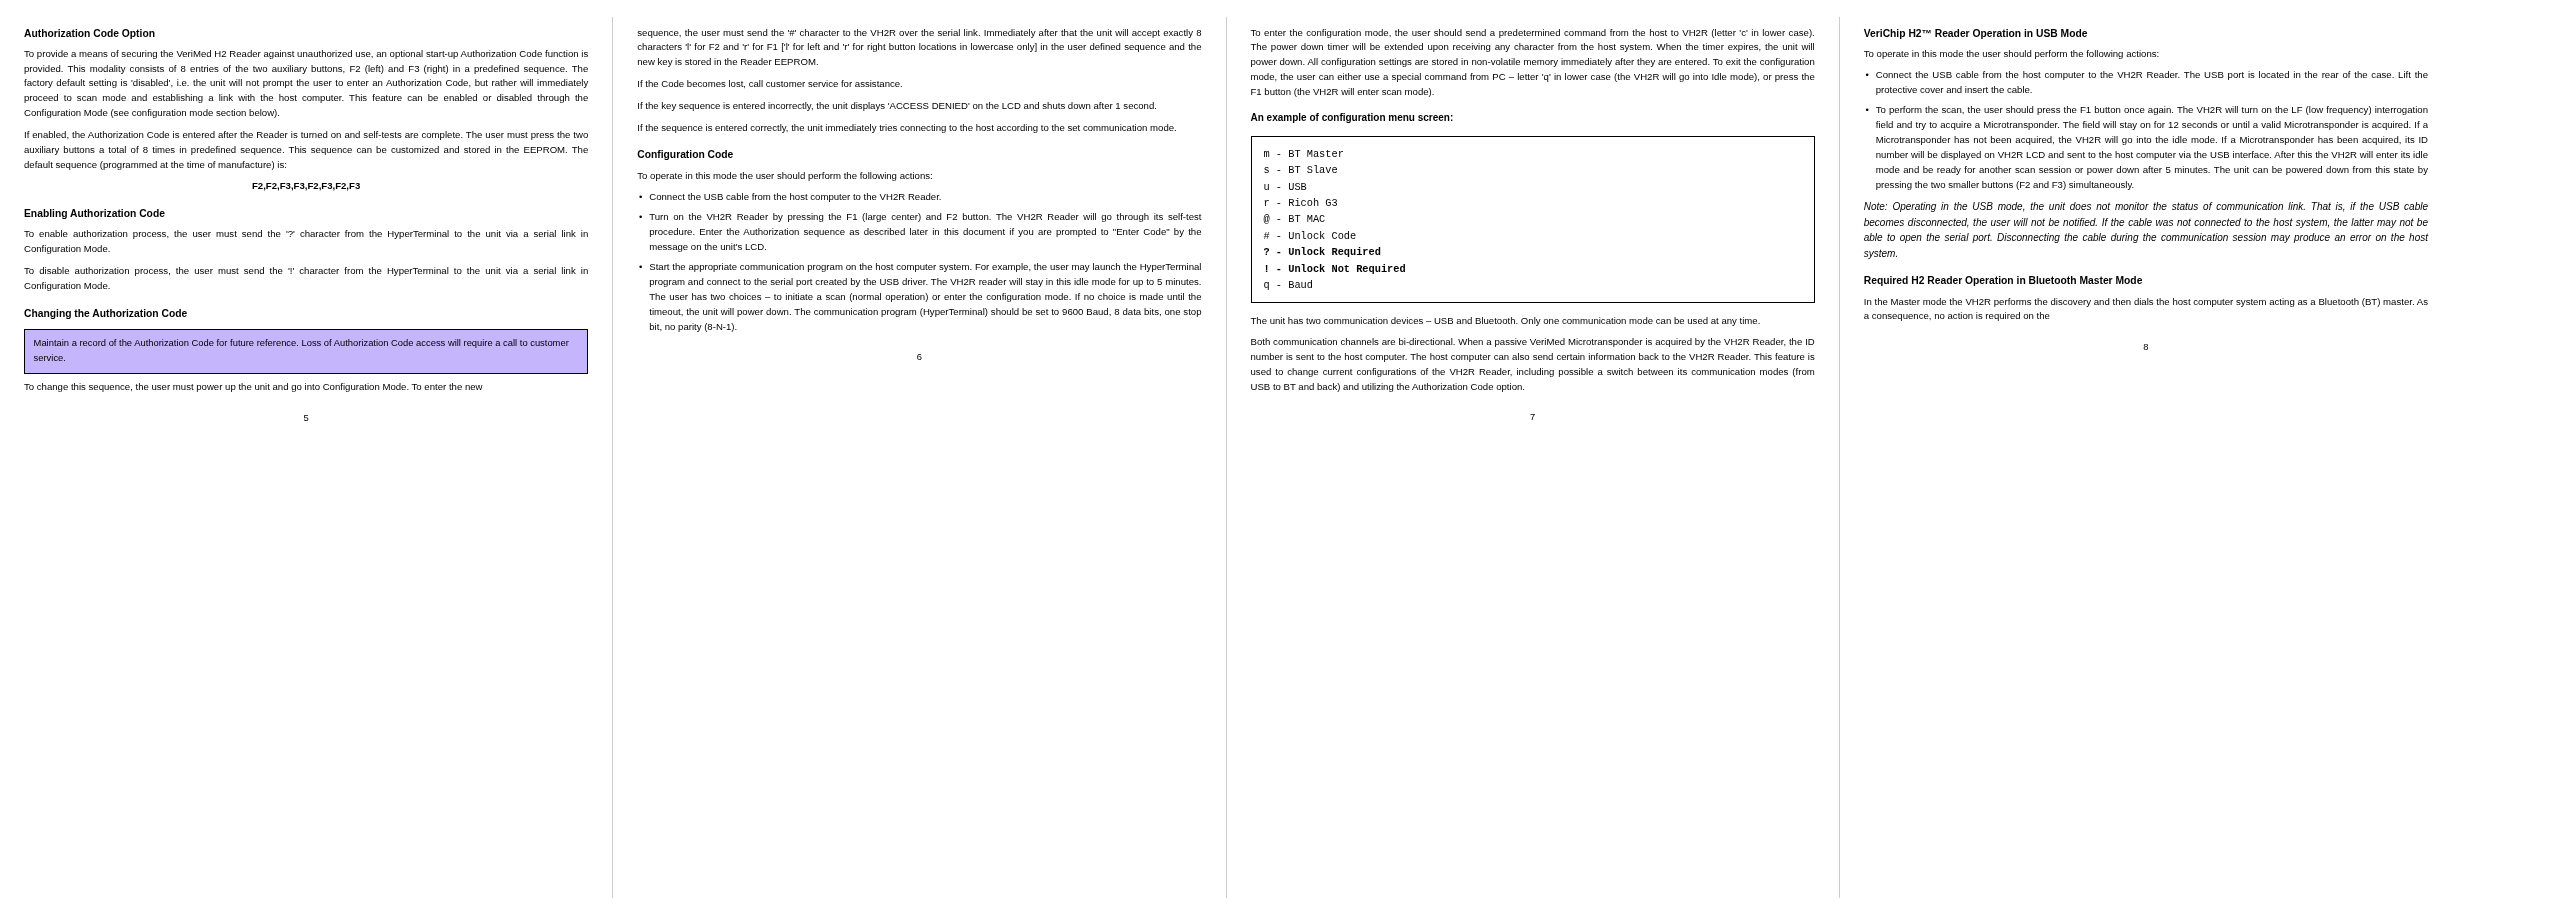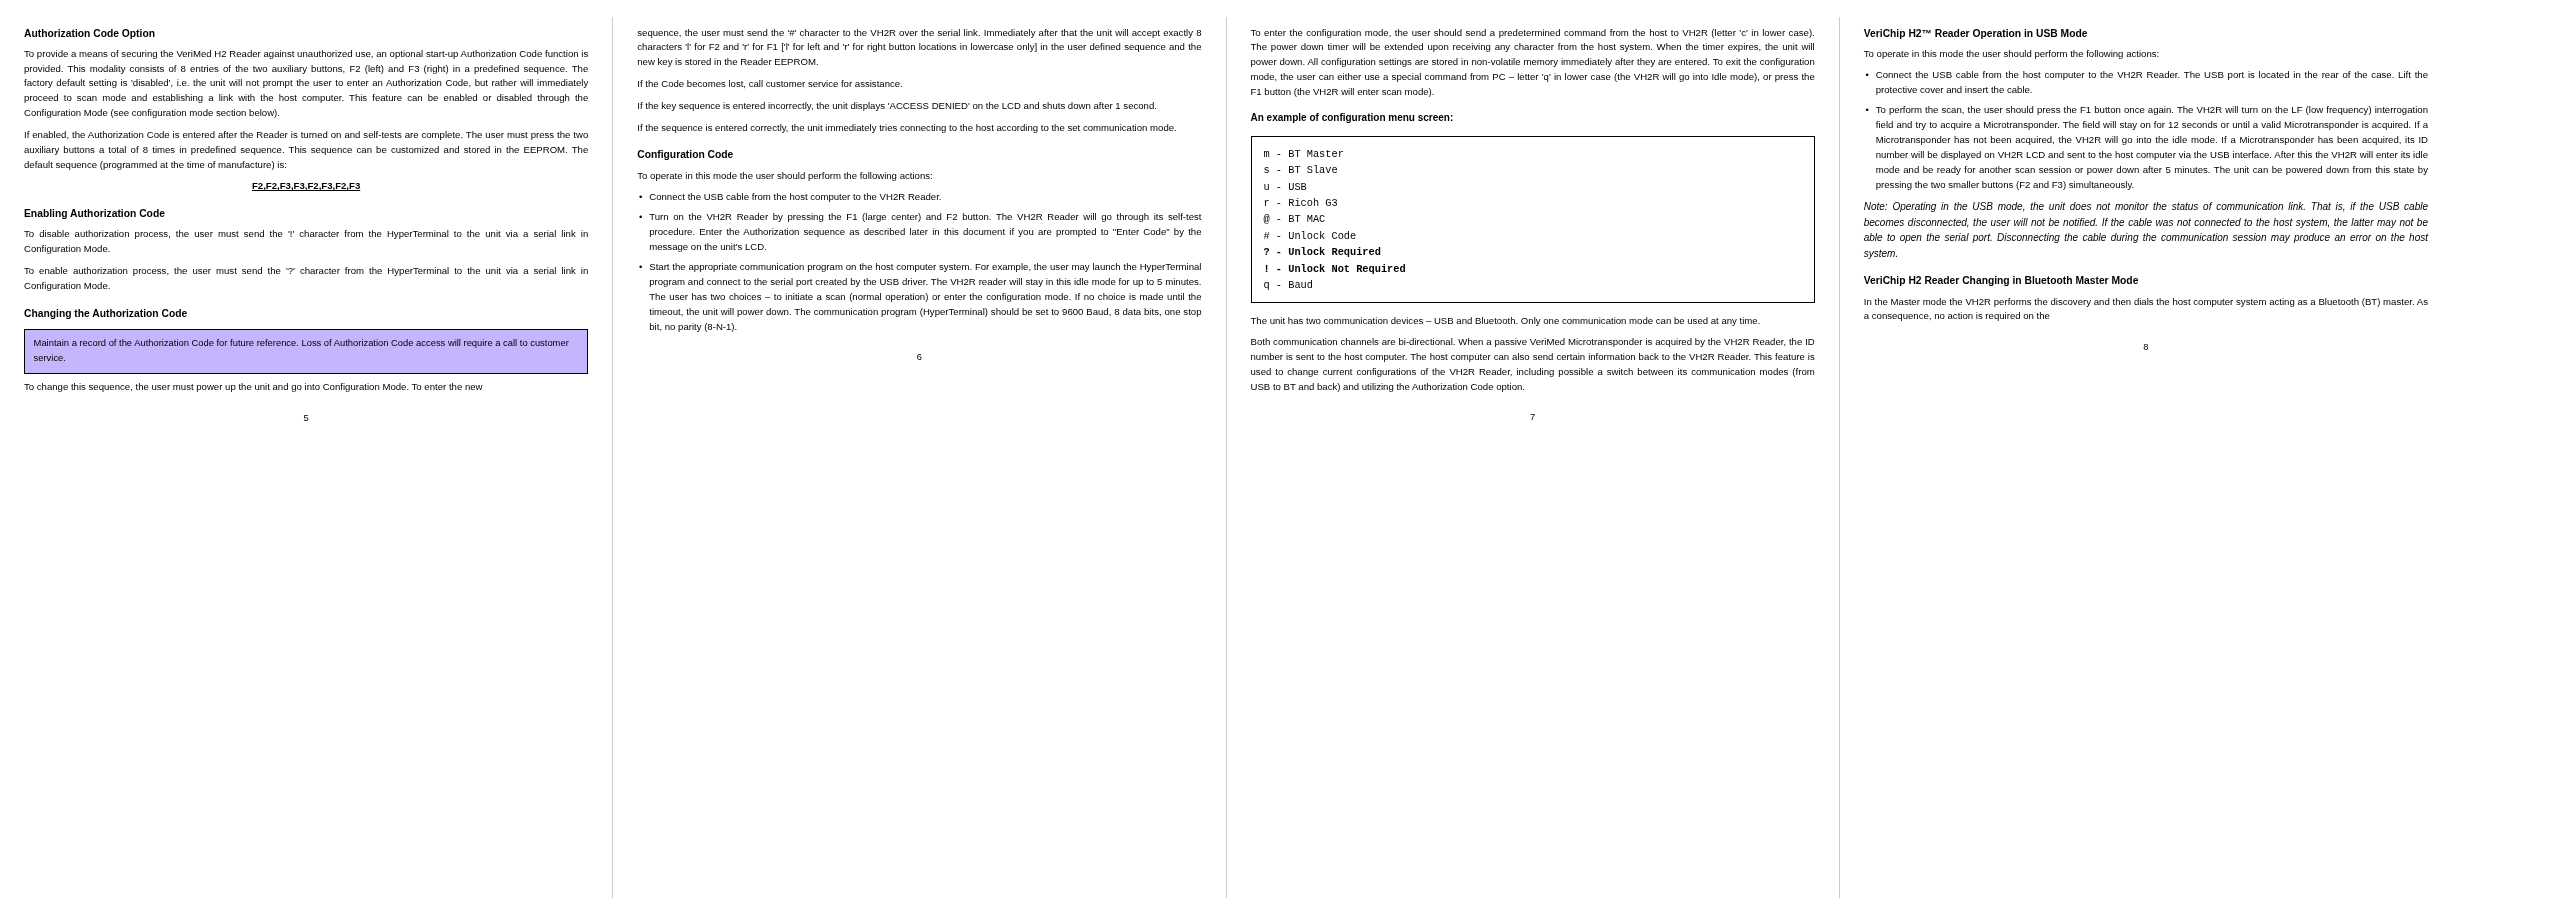--- a/index.html
+++ b/index.html
@@ -107,25 +107,25 @@
   </style>
 </head>
 <body>
 
 <div class="page-container">
 
   <div class="column">
     <div class="section-title">Authorization Code Option</div>
     <p>To provide a means of securing the VeriMed H2 Reader against unauthorized use, an optional start-up Authorization Code function is provided. This modality consists of 8 entries of the two auxiliary buttons, F2 (left) and F3 (right) in a predefined sequence. The factory default setting is 'disabled', i.e. the unit will not prompt the user to enter an Authorization Code, but rather will immediately proceed to scan mode and establishing a link with the host computer. This feature can be enabled or disabled through the Configuration Mode (see configuration mode section below).</p>
     <p>If enabled, the Authorization Code is entered after the Reader is turned on and self-tests are complete. The user must press the two auxiliary buttons a total of 8 times in predefined sequence. This sequence can be customized and stored in the EEPROM. The default sequence (programmed at the time of manufacture) is:</p>
-    <p style="text-align:center; font-weight:bold; margin-bottom:8.6px;text-decoration:underline;">F2,F2,F3,F3,F2,F3,F2,F3</p>
+    <p style="text-align:center; font-weight:bold; margin-bottom:8.6px;">F2,F2,F3,F3,F2,F3,F2,F3</p>
 
     <div class="section-title">Enabling Authorization Code</div>
+    <p>To enable authorization process, the user must send the '?' character from the HyperTerminal to the unit via a serial link in Configuration Mode.</p>
     <p>To disable authorization process, the user must send the '!' character from the HyperTerminal to the unit via a serial link in Configuration Mode.</p>
-    <p>To enable authorization process, the user must send the '?' character from the HyperTerminal to the unit via a serial link in Configuration Mode.</p>
 
     <div class="section-title">Changing the Authorization Code</div>
     <div class="highlight-box">Maintain a record of the Authorization Code for future reference. Loss of Authorization Code access will require a call to customer service.</div>
     <p>To change this sequence, the user must power up the unit and go into Configuration Mode. To enter the new</p>
 
     <div class="page-number">5</div>
   </div>
 
   <div class="column">
     <p>sequence, the user must send the '#' character to the VH2R over the serial link. Immediately after that the unit will accept exactly 8 characters 'l' for F2 and 'r' for F1 ['l' for left and 'r' for right button locations in lowercase only] in the user defined sequence and the new key is stored in the Reader EEPROM.</p>
@@ -168,20 +168,20 @@
 
   <div class="column">
     <div class="section-title">VeriChip H2™ Reader Operation in USB Mode</div>
     <p>To operate in this mode the user should perform the following actions:</p>
     <ul class="bullet-list">
       <li>Connect the USB cable from the host computer to the VH2R Reader. The USB port is located in the rear of the case. Lift the protective cover and insert the cable.</li>
       <li>To perform the scan, the user should press the F1 button once again. The VH2R will turn on the LF (low frequency) interrogation field and try to acquire a Microtransponder. The field will stay on for 12 seconds or until a valid Microtransponder is acquired. If a Microtransponder has not been acquired, the VH2R will go into the idle mode. If a Microtransponder has been acquired, its ID number will be displayed on VH2R LCD and sent to the host computer via the USB interface. After this the VH2R will enter its idle mode and be ready for another scan session or power down after 5 minutes. The unit can be powered down from this state by pressing the two smaller buttons (F2 and F3) simultaneously.</li>
     </ul>
     <p class="note-text">Note: Operating in the USB mode, the unit does not monitor the status of communication link. That is, if the USB cable becomes disconnected, the user will not be notified. If the cable was not connected to the host system, the latter may not be able to open the serial port. Disconnecting the cable during the communication session may produce an error on the host system.</p>
 
-    <div class="section-title">VeriChip H2 Reader Changing in Bluetooth Master Mode</div>
+    <div class="section-title">Required H2 Reader Operation in Bluetooth Master Mode</div>
     <p>In the Master mode the VH2R performs the discovery and then dials the host computer system acting as a Bluetooth (BT) master. As a consequence, no action is required on the</p>
 
     <div class="page-number">8</div>
   </div>
 
 </div>
 
 
 </body></html>

